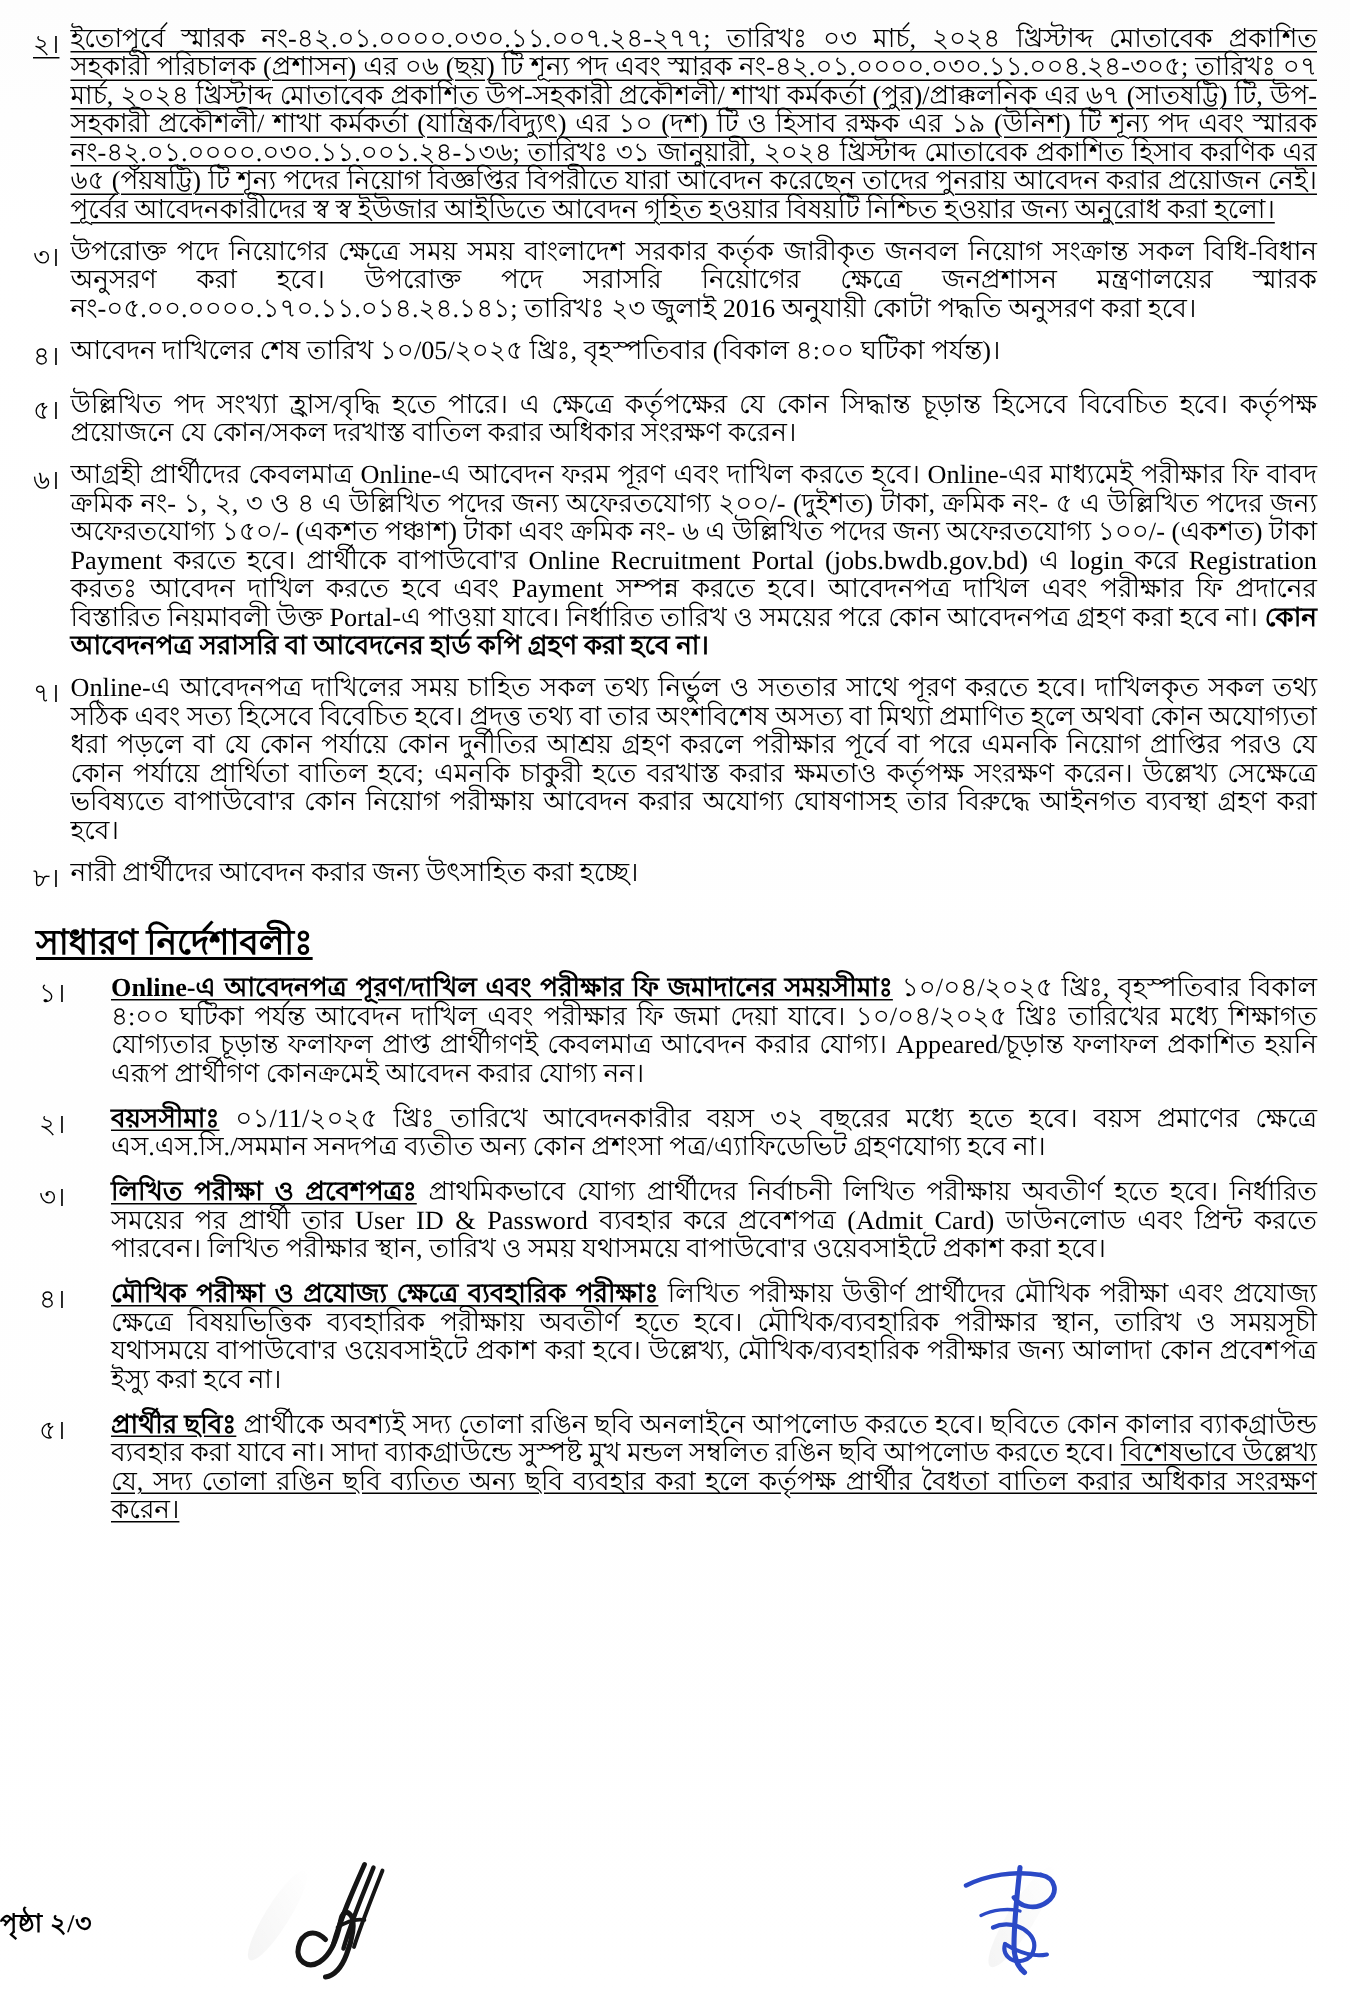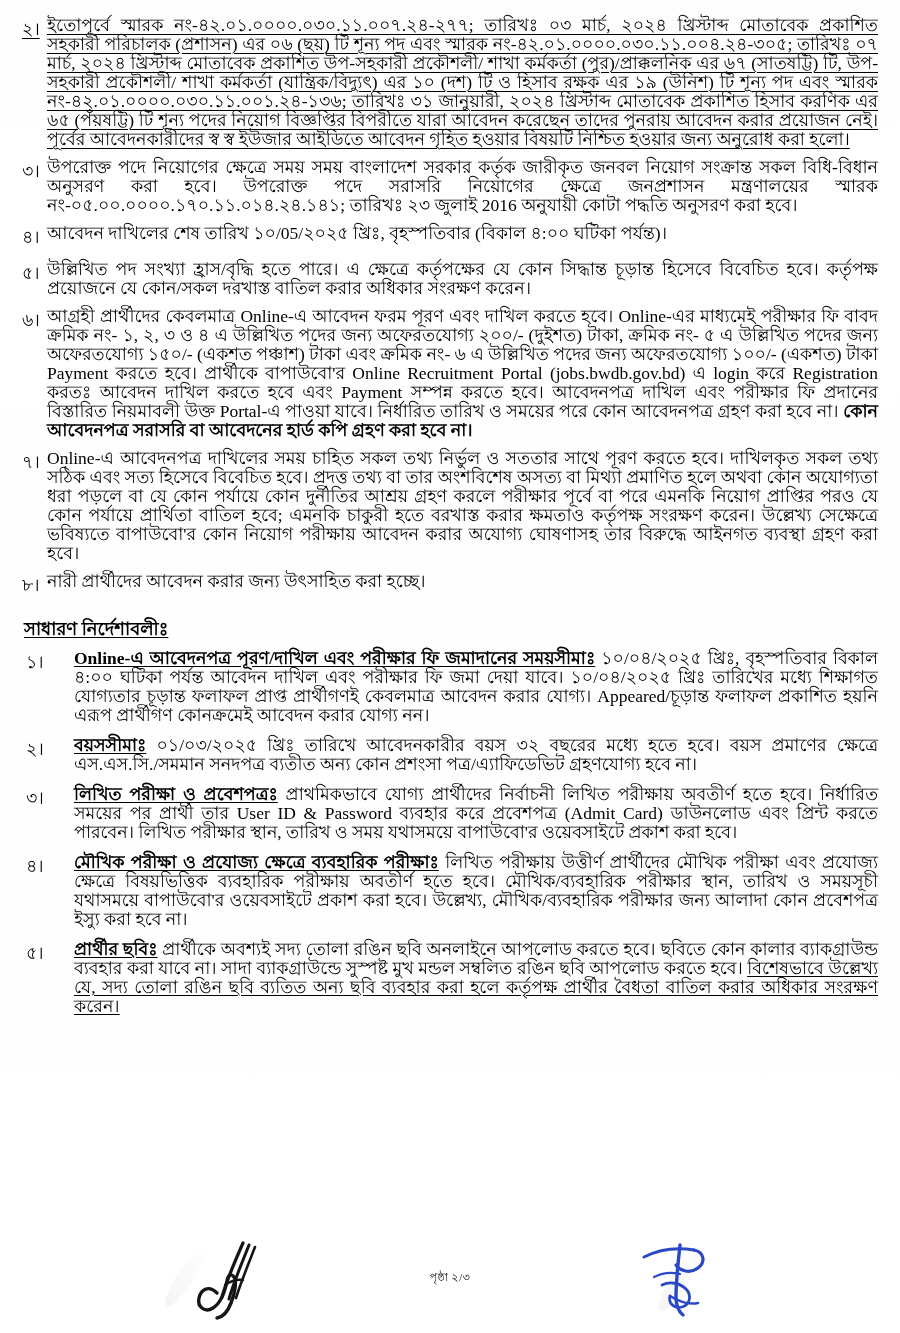--- a/index.html
+++ b/index.html
@@ -59,21 +59,21 @@
   
   .sec-b { margin-top: 17px; }
   .sec-b .item { margin-bottom: 11px; }
   .sec-b .item .num {
     min-width: 48px;
     padding-left: 4px;
     padding-right: 0;
   }
 
   .section-heading {
-    font-size: 18px;
+    font-size: 23px;
     font-weight: bold;
     text-decoration: underline;
     text-underline-offset: 2px;
     margin: 0 0 7px 2px;
     line-height: 26px;
   }
 
   
   .u   { text-decoration: underline; text-underline-offset: 2px; }
   .b   { font-weight: bold; }
@@ -92,23 +92,22 @@
     left: 0;
     right: 0;
     bottom: 8px;
     height: 92px;
   }
   .page-number {
     position: absolute;
     left: 0;
     right: 0;
     top: 36px;
-    text-align: center;
-    font-size: 11px;
-    font-weight: normal;
+    font-size: 17px;
+    font-weight: bold;
     letter-spacing: 0.5px;
   }
   .sig {
     position: absolute;
     width: 150px;
     height: 86px;
   }
   .sig-left  { left: 165px;  top: 2px; }
   .sig-right { right: 140px; top: 0px; }
   .sig svg { display: block; width: 100%; height: 100%; }
@@ -173,21 +172,21 @@
 
       <div class="section-heading">সাধারণ নির্দেশাবলীঃ</div>
 
       <div class="item">
         <span class="num">১।</span>
         <span class="body"><span class="bu">Online-এ আবেদনপত্র পূরণ/দাখিল এবং পরীক্ষার ফি জমাদানের সময়সীমাঃ</span><span> ১০/০৪/২০২৫ খ্রিঃ, বৃহস্পতিবার বিকাল ৪:০০ ঘটিকা পর্যন্ত আবেদন দাখিল এবং পরীক্ষার ফি জমা দেয়া যাবে। ১০/০৪/২০২৫ খ্রিঃ তারিখের মধ্যে শিক্ষাগত যোগ্যতার চূড়ান্ত ফলাফল প্রাপ্ত প্রার্থীগণই কেবলমাত্র আবেদন করার যোগ্য। Appeared/চূড়ান্ত ফলাফল প্রকাশিত হয়নি এরূপ প্রার্থীগণ কোনক্রমেই আবেদন করার যোগ্য নন।</span></span>
       </div>
 
       <div class="item">
         <span class="num">২।</span>
-        <span class="body"><span class="bu">বয়সসীমাঃ</span><span> ০১/০৩/২০২৫ খ্রিঃ তারিখে আবেদনকারীর বয়স ৩২ বছরের মধ্যে হতে হবে। বয়স প্রমাণের ক্ষেত্রে এস.এস.সি./সমমান সনদপত্র ব্যতীত অন্য কোন প্রশংসা পত্র/এ্যাফিডেভিট গ্রহণযোগ্য হবে না।</span></span>
+        <span class="body"><span class="bu">বয়সসীমাঃ</span><span> ০১/11/২০২৫ খ্রিঃ তারিখে আবেদনকারীর বয়স ৩২ বছরের মধ্যে হতে হবে। বয়স প্রমাণের ক্ষেত্রে এস.এস.সি./সমমান সনদপত্র ব্যতীত অন্য কোন প্রশংসা পত্র/এ্যাফিডেভিট গ্রহণযোগ্য হবে না।</span></span>
       </div>
 
       <div class="item">
         <span class="num">৩।</span>
         <span class="body"><span class="bu">লিখিত পরীক্ষা ও প্রবেশপত্রঃ</span><span> প্রাথমিকভাবে যোগ্য প্রার্থীদের নির্বাচনী লিখিত পরীক্ষায় অবতীর্ণ হতে হবে। নির্ধারিত সময়ের পর প্রার্থী তার User ID &amp; Password ব্যবহার করে প্রবেশপত্র (Admit Card) ডাউনলোড এবং প্রিন্ট করতে পারবেন। লিখিত পরীক্ষার স্থান, তারিখ ও সময় যথাসময়ে বাপাউবো'র ওয়েবসাইটে প্রকাশ করা হবে।</span></span>
       </div>
 
       <div class="item">
         <span class="num">৪।</span>
         <span class="body"><span class="bu">মৌখিক পরীক্ষা ও প্রযোজ্য ক্ষেত্রে ব্যবহারিক পরীক্ষাঃ</span><span> লিখিত পরীক্ষায় উত্তীর্ণ প্রার্থীদের মৌখিক পরীক্ষা এবং প্রযোজ্য ক্ষেত্রে বিষয়ভিত্তিক ব্যবহারিক পরীক্ষায় অবতীর্ণ হতে হবে। মৌখিক/ব্যবহারিক পরীক্ষার স্থান, তারিখ ও সময়সূচী যথাসময়ে বাপাউবো'র ওয়েবসাইটে প্রকাশ করা হবে। উল্লেখ্য, মৌখিক/ব্যবহারিক পরীক্ষার জন্য আলাদা কোন প্রবেশপত্র ইস্যু করা হবে না।</span></span>

